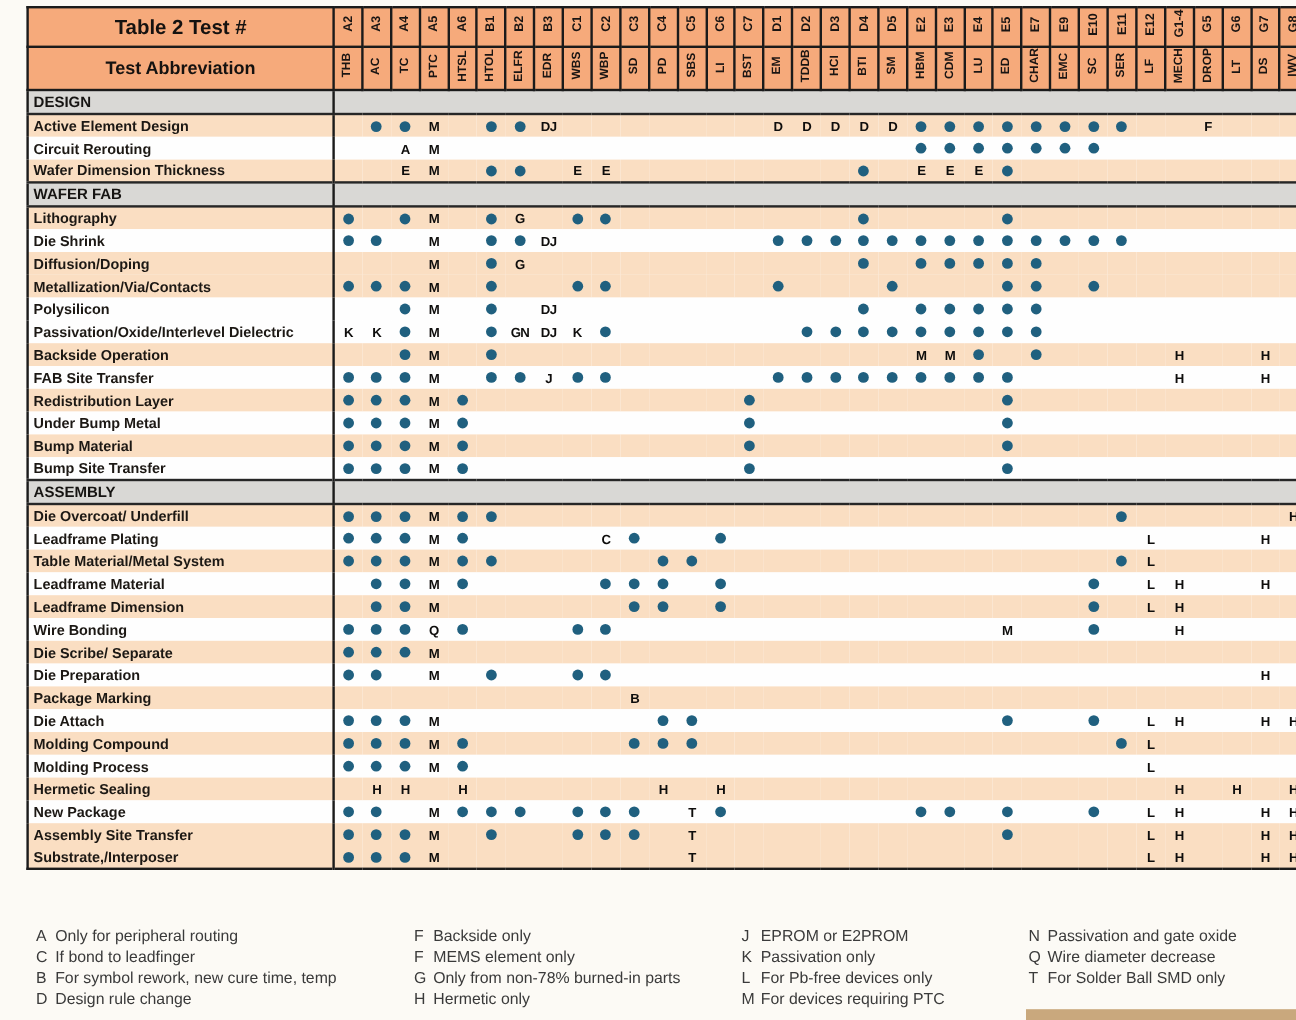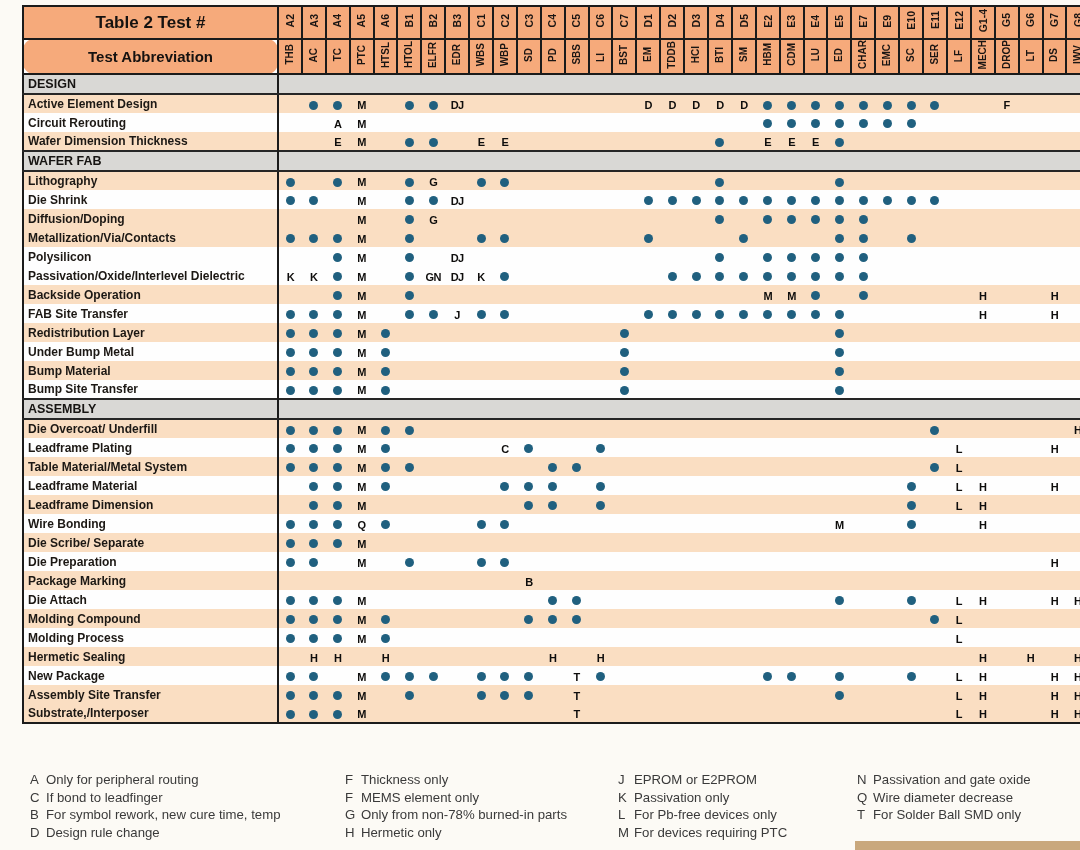--- a/index.html
+++ b/index.html
@@ -20,21 +20,21 @@
   }
   table.matrix td { overflow: visible; }
   
   tr.hdr td {
     background: #F6AA7B;
     border: 2px solid #1b1b1b;
     text-align: center;
     vertical-align: middle;
   }
   td.hdr-title { font-size:17px; font-weight:bold; color:#151210; }
-  td.hdr-sub   { font-size:15px; font-weight:bold; color:#151210;border-radius:11px; }
+  td.hdr-sub   { font-size:15px; font-weight:bold; color:#151210; }
   tr.hdr-num td { height: 33px; }
   tr.hdr-abbr td { height: 35px; }
   .vert {
     display:inline-block;
     writing-mode: vertical-rl;
     transform: rotate(180deg);
     font-weight: bold;
     font-size: 10.5px;
     color:#1a1513;
     letter-spacing: 0px;
@@ -1378,21 +1378,21 @@
     </table>
   </div>
 
 <div class="fncol" id="fn-c1">
     <div><span class="fnkey">A</span><span>Only for peripheral routing</span></div>
     <div><span class="fnkey">C</span><span>If bond to leadfinger</span></div>
     <div><span class="fnkey">B</span><span>For symbol rework, new cure time, temp</span></div>
     <div><span class="fnkey">D</span><span>Design rule change</span></div>
   </div>
 <div class="fncol" id="fn-c2">
-    <div><span class="fnkey">F</span><span>Thickness only</span></div>
+    <div><span class="fnkey">F</span><span>Backside only</span></div>
     <div><span class="fnkey">F</span><span>MEMS element only</span></div>
     <div><span class="fnkey">G</span><span>Only from non-78% burned-in parts</span></div>
     <div><span class="fnkey">H</span><span>Hermetic only</span></div>
   </div>
 <div class="fncol" id="fn-c3">
     <div><span class="fnkey">J</span><span>EPROM or E2PROM</span></div>
     <div><span class="fnkey">K</span><span>Passivation only</span></div>
     <div><span class="fnkey">L</span><span>For Pb-free devices only</span></div>
     <div><span class="fnkey">M</span><span>For devices requiring PTC</span></div>
   </div>

